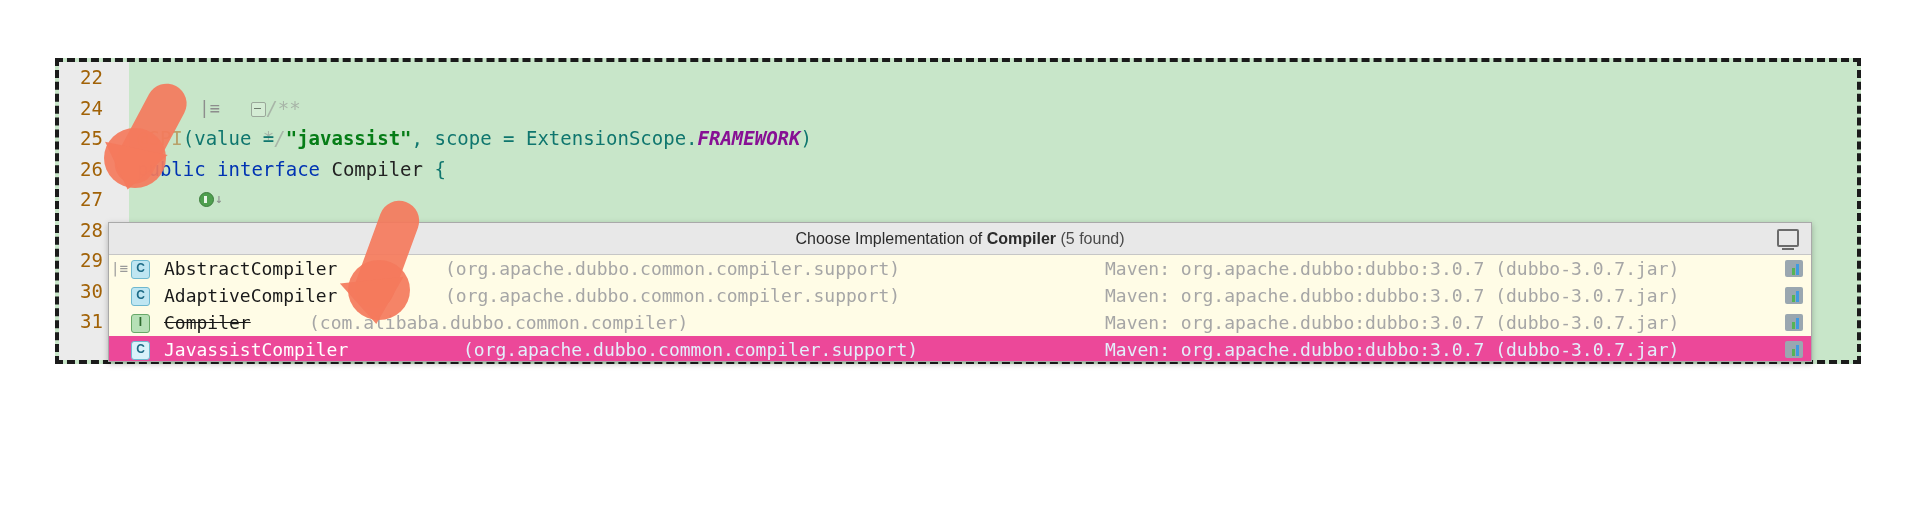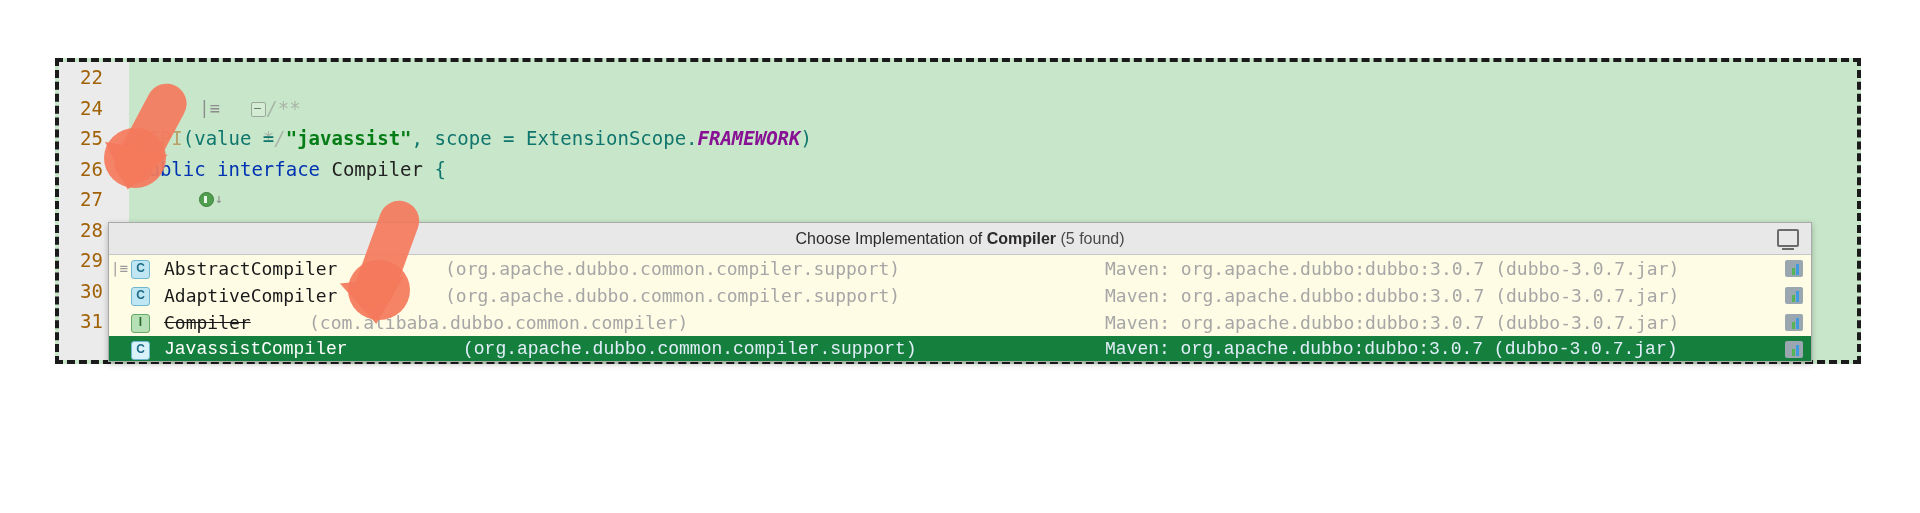--- a/index.html
+++ b/index.html
@@ -102,21 +102,21 @@
     content:"";position:absolute;left:3px;bottom:-5px;width:12px;height:2px;background:#6b6b6b;
   }
 
   .popup-list{position:relative;}
   .row{
     position:relative;height:27px;line-height:27px;
     font-family:"DejaVu Sans Mono","Liberation Mono",monospace;
     font-size:18px;white-space:nowrap;
     background:#fffce6;
   }
-  .row.selected{background:#15803d;font-family:Liberation Mono, monospace;}
+  .row.selected{background:#ec4899;}
 
   .row .struct-col{
     position:absolute;left:2px;top:0;width:16px;text-align:center;
     color:#9a9a9a;font-size:14px;
   }
   .row .cls-icon{
     position:absolute;left:22px;top:5px;width:17px;height:17px;border-radius:3px;
   }
   .cls-c{background:#bfe6f2;border:1px solid #6fb8cf;}
   .cls-c:after{

